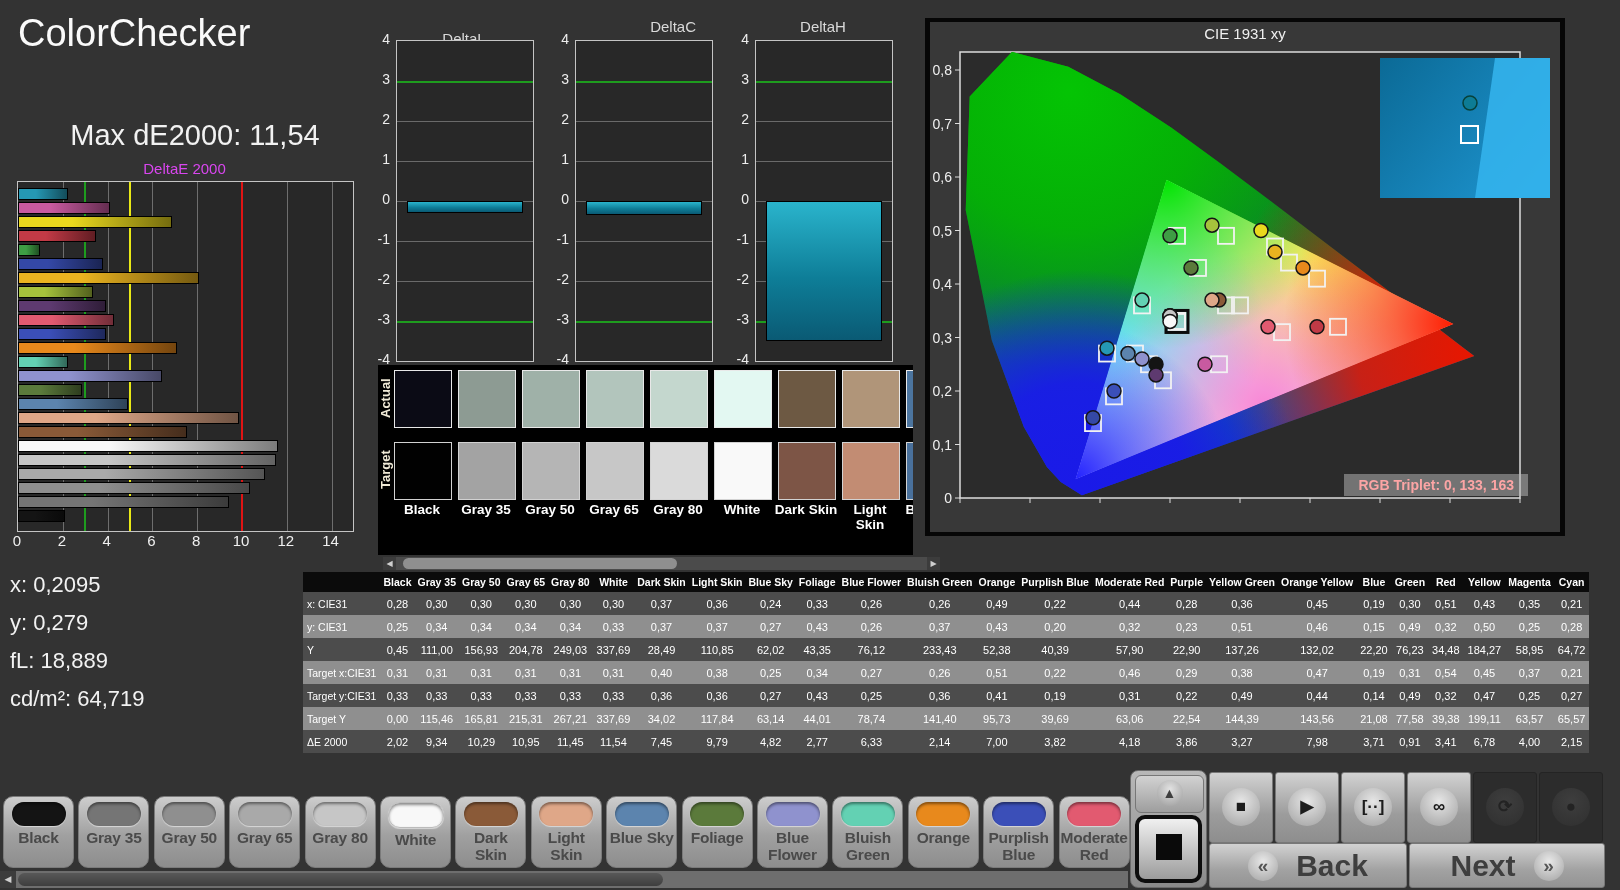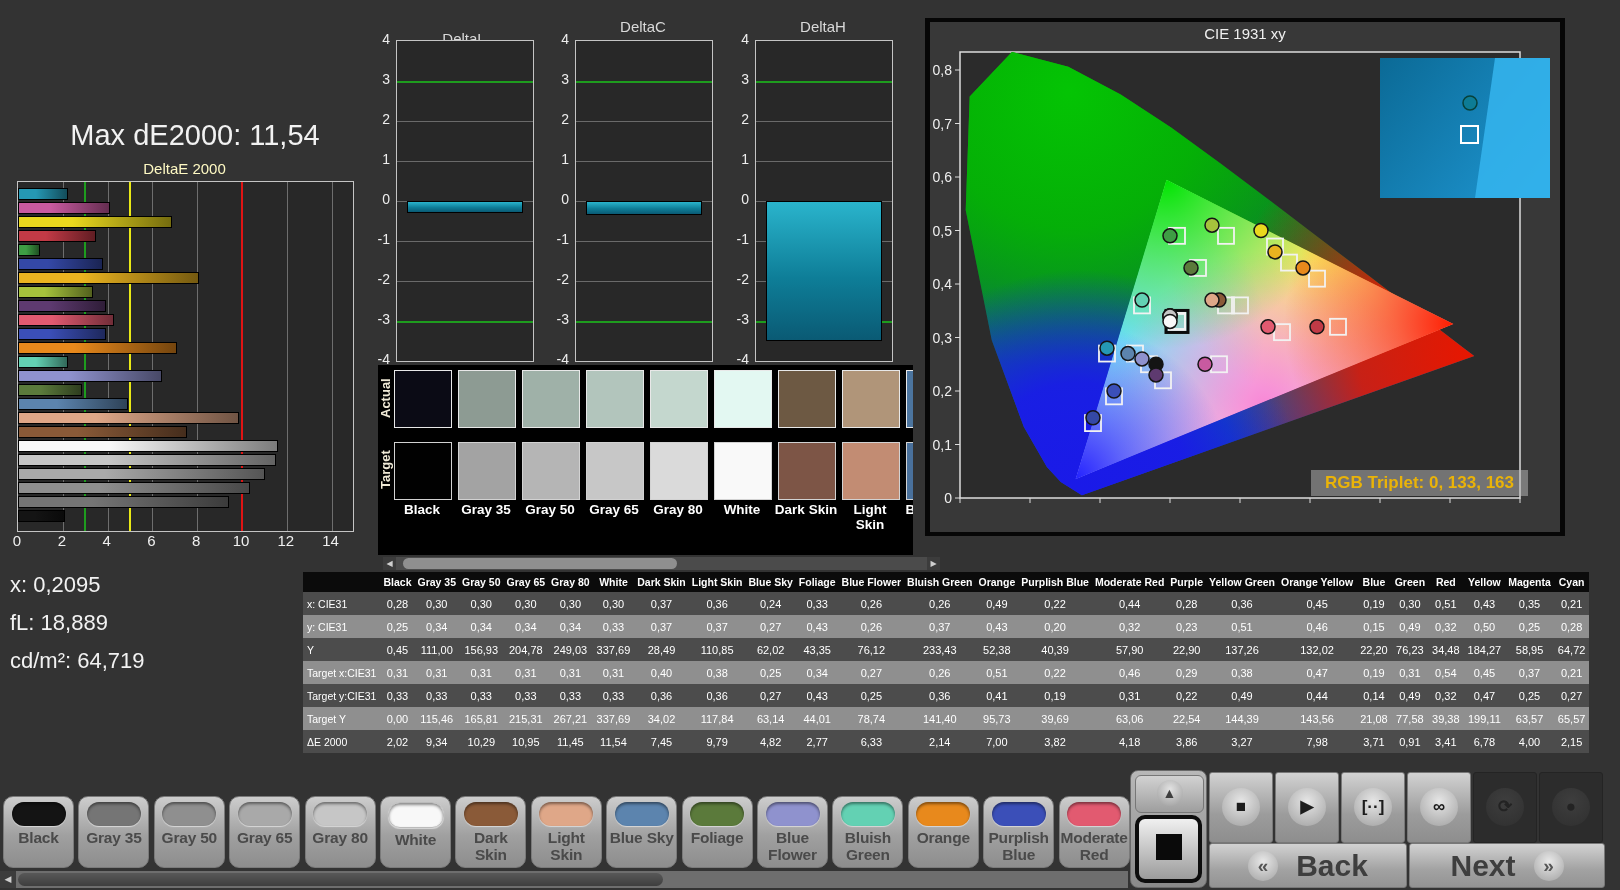--- a/index.html
+++ b/index.html
@@ -4,21 +4,21 @@
 <style>
   html,body{margin:0;padding:0;background:#222;}
   #stage{position:relative;width:1620px;height:890px;background:#333333;overflow:hidden;
          font-family:"Liberation Sans",sans-serif;color:#f2f2f2;}
   .abs{position:absolute;}
   
   #app-title{left:18px;top:12px;font-size:38px;color:#fafafa;}
   #avg-line{left:30px;top:80px;width:330px;text-align:center;font-size:29px;}
   #max-line{left:30px;top:119px;width:330px;text-align:center;font-size:29px;}
   
-  #de-title{left:17px;top:160px;width:335px;text-align:center;font-size:15px;color:#fef9c3;}
+  #de-title{left:17px;top:160px;width:335px;text-align:center;font-size:15px;color:#d946ef;}
   #de-chart{left:17px;top:181px;width:335px;height:349px;background:#282828;border:1px solid #c4c4c4;overflow:hidden;}
   .vgrid{position:absolute;top:0;bottom:0;width:1px;background:#6e6e6e;}
   .refline{position:absolute;top:0;bottom:0;width:2px;}
   .de-bar{position:absolute;height:10px;border:1px solid #000;}
   #de-xaxis{left:17px;top:532px;width:345px;height:18px;font-size:15px;color:#f0f0f0;}
   .de-xlab{position:absolute;width:32px;text-align:center;}
   
   .dpanel{position:absolute;top:40px;width:136px;height:320px;background:#282828;border:1px solid #c4c4c4;overflow:hidden;}
   .dtitle{position:absolute;top:18px;width:136px;text-align:center;font-size:15px;color:#d9d9d9;}
   .hgrid{position:absolute;left:0;right:0;height:1px;background:#6a6a6a;}
@@ -34,22 +34,22 @@
   .swatch-label{position:absolute;top:137px;width:64px;text-align:center;font-size:13.5px;font-weight:bold;color:#fff;}
   .hscroll{position:absolute;height:13px;background:#4b4b4b;}
   .hscroll .thumb{position:absolute;top:1px;height:11px;background:#8f8f8f;border-radius:6px;}
   .scroll-btn{position:absolute;top:0;width:13px;height:13px;background:#3c3c3c;color:#cfcfcf;
               font-size:8px;line-height:13px;text-align:center;}
   
   #cie{left:925px;top:18px;width:640px;height:518px;background:#060606;}
   #cie-inner{position:absolute;left:5px;top:4px;width:630px;height:510px;background:#383838;}
   #cie-title{position:absolute;top:3px;width:100%;text-align:center;font-size:15px;color:#f0f0f0;}
   #cie-svg{position:absolute;left:0;top:24px;}
-  #rgb-label{position:absolute;right:32px;bottom:36px;background:rgba(188,188,188,0.5);color:#eab308;
-             font-size:17px;font-weight:bold;padding:3px 14px;}
+  #rgb-label{position:absolute;right:32px;bottom:36px;background:rgba(188,188,188,0.5);color:#fca5a5;
+             font-size:14px;font-weight:bold;padding:3px 14px;}
   
   #reading{left:10px;top:566px;width:300px;}
   #reading-title{font-size:26px;color:#f7f7f7;margin-bottom:10px;}
   .reading-line{font-size:22px;line-height:38px;color:#f2f2f2;}
   
   #table-wrap{left:303px;top:572px;}
   table{border-collapse:collapse;}
   th,td{white-space:nowrap;color:#fff;font-weight:normal;}
   thead th{background:#0b0b0b;font-size:10.5px;font-weight:bold;padding:4px 3px;text-align:center;}
   tbody td{font-size:11px;height:23px;padding:0 4px;text-align:center;}
@@ -87,20 +87,21 @@
   #bottom-scroll{position:absolute;left:0;top:101px;width:1128px;height:17px;background:#6e6e6e;}
   #bottom-scroll .thumb{position:absolute;left:18px;top:2px;width:645px;height:13px;border-radius:7px;
         background:linear-gradient(180deg,#585858,#3e3e3e);}
   #bottom-scroll .scroll-btn{width:16px;height:17px;line-height:17px;font-size:9px;}
 </style>
 </head>
 <body>
 
 <div id="stage">
 
+  <div class="abs" id="app-title">ColorChecker</div>
   <div class="abs" id="max-line">Max dE2000: 11,54</div>
 
   <div class="abs" id="de-title">DeltaE 2000</div>
   <div class="abs" id="de-chart">
       <div class="vgrid" style="left: 44.8px;"></div>
       <div class="vgrid" style="left: 89.6px;"></div>
       <div class="vgrid" style="left: 134.4px;"></div>
       <div class="vgrid" style="left: 179.2px;"></div>
       <div class="vgrid" style="left: 224px;"></div>
       <div class="vgrid" style="left: 268.8px;"></div>
@@ -158,21 +159,21 @@
       </div>
       <div class="abs dtick" style="left: 358px; top: 31px;">4</div>
       <div class="abs dtick" style="left: 358px; top: 71px;">3</div>
       <div class="abs dtick" style="left: 358px; top: 111px;">2</div>
       <div class="abs dtick" style="left: 358px; top: 151px;">1</div>
       <div class="abs dtick" style="left: 358px; top: 191px;">0</div>
       <div class="abs dtick" style="left: 358px; top: 231px;">-1</div>
       <div class="abs dtick" style="left: 358px; top: 271px;">-2</div>
       <div class="abs dtick" style="left: 358px; top: 311px;">-3</div>
       <div class="abs dtick" style="left: 358px; top: 351px;">-4</div>
-      <div class="abs dtitle" style="left: 575px;">DeltaC</div>
+      <div class="abs dtitle" style="left: 560px; text-align: right;">DeltaC</div>
       <div class="dpanel" style="left: 575px;">
         <div class="hgrid green" style="top: 40px;"></div>
         <div class="hgrid" style="top: 80px;"></div>
         <div class="hgrid" style="top: 120px;"></div>
         <div class="hgrid" style="top: 160px;"></div>
         <div class="hgrid" style="top: 200px;"></div>
         <div class="hgrid" style="top: 240px;"></div>
         <div class="hgrid green" style="top: 280px;"></div>
         <div class="dbar" style="top: 160px; height: 12px;"></div>
       </div>
@@ -422,20 +423,21 @@
           <circle cx="540" cy="57" r="7" fill="#0d7c95" stroke="#07413a" stroke-width="1.5"></circle>
           <rect x="531" y="80" width="17" height="17" fill="none" stroke="#ffffff" stroke-width="2"></rect>
         </g>
       </svg>
       <div id="rgb-label">RGB Triplet: 0, 133, 163</div>
     </div>
   </div>
 
   <div class="abs" id="reading">
     <div class="reading-line">x: 0,2095</div>
+    <div class="reading-line">y: 0,279</div>
     <div class="reading-line">fL: 18,889</div>
     <div class="reading-line">cd/m²: 64,719</div>
   </div>
 
   <div class="abs" id="table-wrap">
     <table id="data-table">
         <thead>
           <tr>
             <th></th>
             <th>Black</th>

